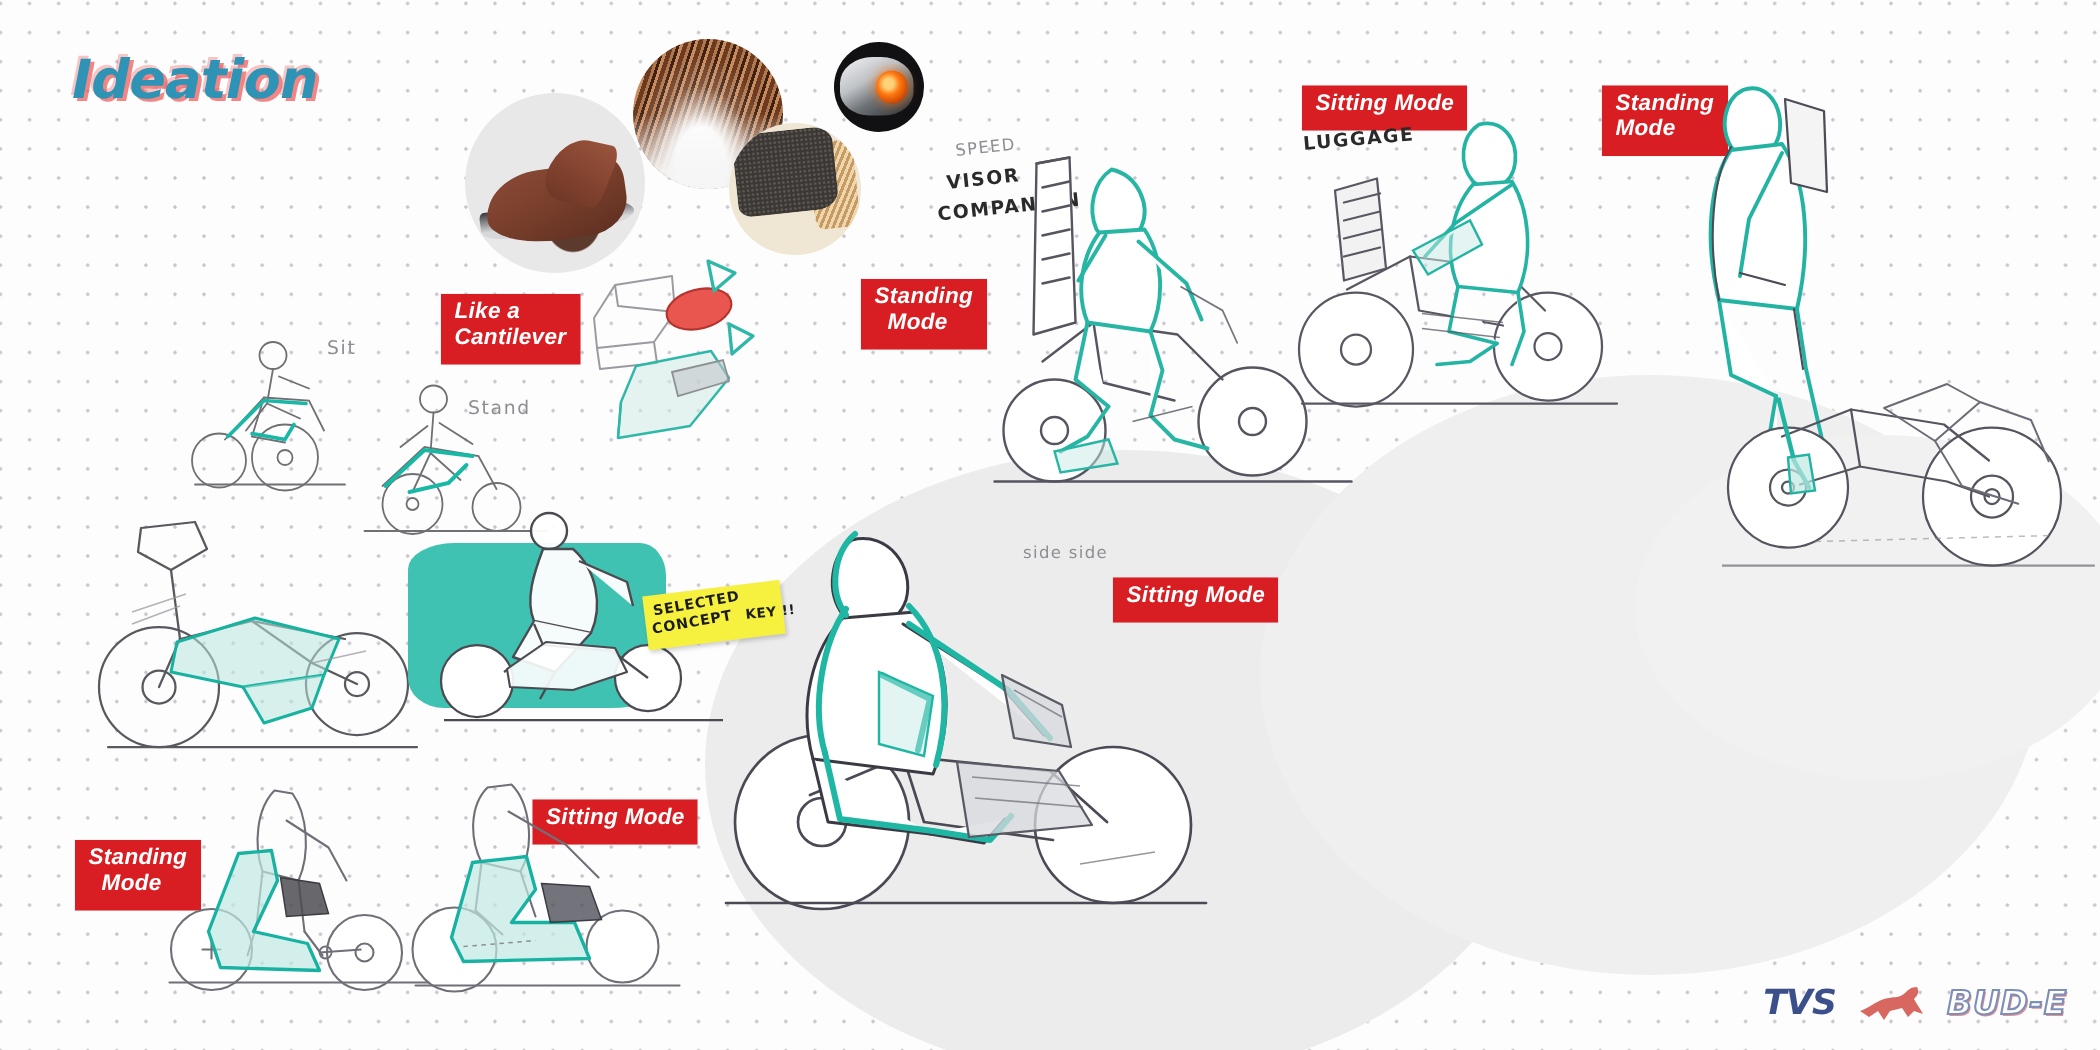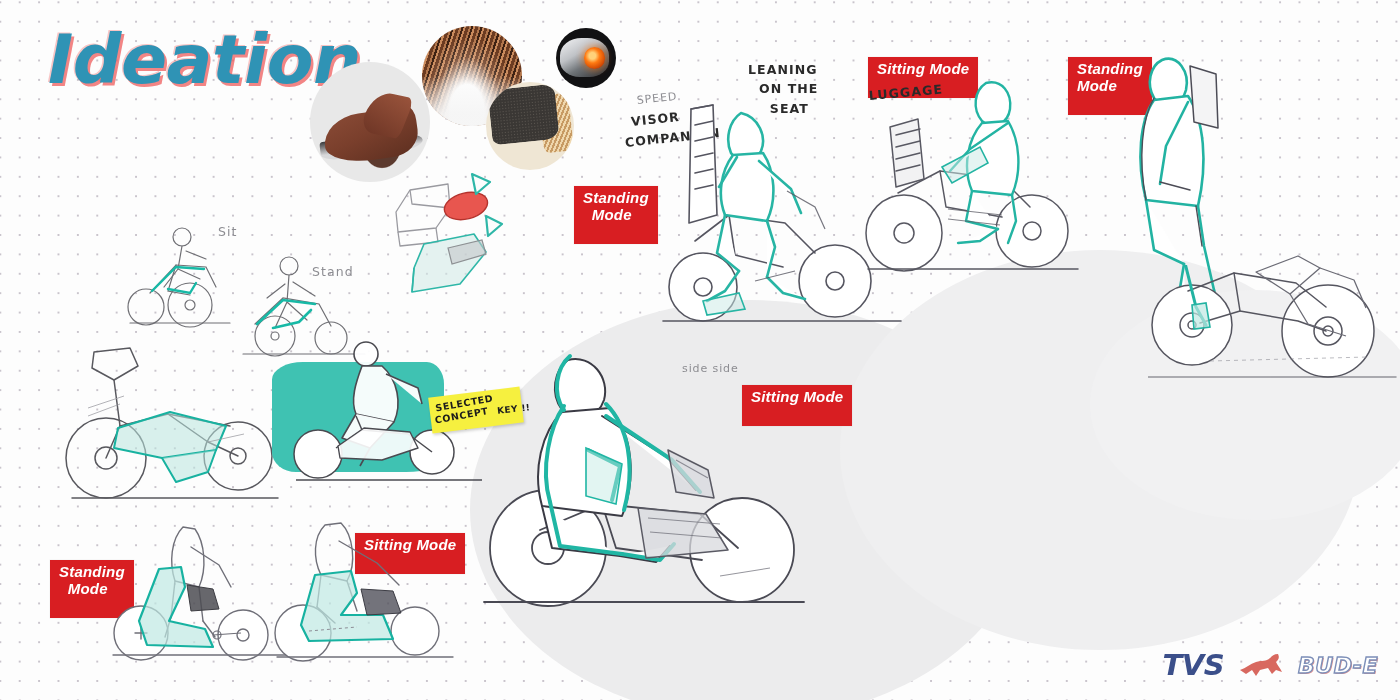--- a/index.html
+++ b/index.html
@@ -21,33 +21,33 @@
   .backdrop {
     position: absolute; border-radius: 50%;
     background: #ececed; pointer-events: none;
   }
   .bd1 { left: 470px; top: 300px; width: 560px; height: 420px; }
   .bd2 { left: 840px; top: 250px; width: 520px; height: 400px; background:#efeff0; }
   .bd3 { left: 1090px; top: 290px; width: 330px; height: 230px; background:#f1f1f2; }
 
   
   #title {
-    position: absolute; left: 48px; top: 20px;
-    font-size: 68px; font-weight: 800; font-style: italic;
+    position: absolute; left: 48px; top: 33px;
+    font-size: 36px; font-weight: 800; font-style: italic;
     letter-spacing: -0.5px;
     color: #2f93b5;
     text-shadow: 2.5px 2.5px 0 rgba(238,92,92,.75), -1.5px -1.5px 0 rgba(238,92,92,.35);
     font-family: "DejaVu Sans", sans-serif;
   }
 
   
   .tag {
     position: absolute; background: #d81e22; color: #fff;
     font-weight: 700; font-style: italic; font-size: 15px;
-    line-height: 1.12; padding: 4px 9px 20px 9px;
+    line-height: 1.12; padding: 4px 9px 9px 9px;
     white-space: pre; letter-spacing: .2px;
     box-shadow: 0 0 0 .5px rgba(0,0,0,.05);
   }
   .tag.two { font-size: 15px; }
 
   
   .hand {
     position: absolute; color: #2a2a2a;
     font-family: "DejaVu Sans", sans-serif;
     font-size: 12.5px; font-weight: 600;
@@ -151,21 +151,21 @@
     border-radius: 18% 10% 22% 14% / 16% 20% 12% 18%;
   }
 
   
   .sk { position: absolute; }
 
   
   #logos { position:absolute; right: 22px; bottom: 18px; display:flex; align-items:center; gap:14px; }
   #tvs {
     font-family:"DejaVu Sans", sans-serif;
-    font-size: 29px; font-weight: 800; font-style: italic;
+    font-size: 23px; font-weight: 800; font-style: italic;
     color:#3b4f8a; letter-spacing: -0.5px;
   }
   #bude {
     font-family:"DejaVu Sans", sans-serif;
     font-size: 22px; font-weight: 800; font-style: italic;
     color:#ffffff; letter-spacing: .5px;
     -webkit-text-stroke: 1.4px #7d8fb8;
     text-shadow: 1px 1px 0 rgba(220,110,105,.75);
     text-align: center;
   }
@@ -231,20 +231,22 @@
     </g>
     <g fill="none" stroke="#17b9a6" stroke-width="2.6" stroke-linecap="round">
       <path d="M42 84 L68 60 L100 64"></path>
       <path d="M58 88 L84 82 L96 70"></path>
     </g>
   </svg>
 
   <div class="hand grey" style="left:218px; top:222px;">Sit</div>
   <div class="hand grey" style="left:312px; top:262px;">Stand</div>
 
+  <div class="tag two" style="left:294px; top:196px;">Like a
+Cantilever</div>
 
   <svg class="sk" style="left:390px; top:168px;" width="130" height="130" viewBox="0 0 130 130">
     <g fill="none" stroke="#9a9aa0" stroke-width="1.3" stroke-linejoin="round">
       <path d="M6 44 L20 22 L58 16 L60 40 L46 60 L8 64 Z"></path>
       <path d="M8 64 L10 78 L48 74 L46 60"></path>
       <path d="M20 22 L22 36 L60 40"></path>
     </g>
     <g fill="#cfe9e6" fill-opacity=".55" stroke="#2fb7a8" stroke-width="1.6" stroke-linejoin="round">
       <path d="M24 100 L34 76 L84 66 L96 84 L70 116 L22 124 Z"></path>
       <path d="M22 124 L24 100"></path>
@@ -361,23 +363,20 @@
       <path d="M44 116 L92 112"></path>
     </g>
   </svg>
 
   <div class="tag two" style="left:574px; top:186px;">Standing
   Mode</div>
 
   <div class="hand grey small" style="left:636px; top:92px; transform:rotate(-6deg);">SPEED</div>
   <div class="hand" style="left:630px; top:112px; transform:rotate(-6deg);">VISOR</div>
   <div class="hand" style="left:624px; top:133px; transform:rotate(-6deg);">COMPANION</div>
-  <div class="hand" style="left:748px; top:60px;">LEANING
-  ON THE
-    SEAT</div>
 
   <svg class="sk" style="left:655px; top:95px;" width="250" height="245" viewBox="0 0 250 245">
     <g fill="none" stroke="#555560" stroke-width="1.6" stroke-linejoin="round" stroke-linecap="round">
       <path d="M36 14 L58 10 L62 120 L34 128 Z" fill="#fff"></path>
       <path d="M36 14 L58 10 M40 30 L58 26 M40 46 L58 42 M40 62 L58 58 M40 78 L58 74 M40 94 L58 90"></path>
       <circle cx="48" cy="192" r="34" fill="#fff"></circle>
       <circle cx="48" cy="192" r="9"></circle>
       <circle cx="180" cy="186" r="36" fill="#fff"></circle>
       <circle cx="180" cy="186" r="9"></circle>
       <path d="M8 226 H246"></path>

